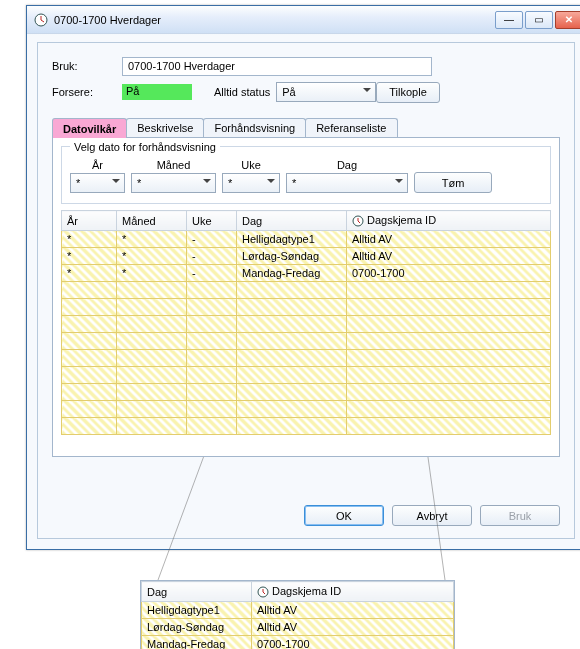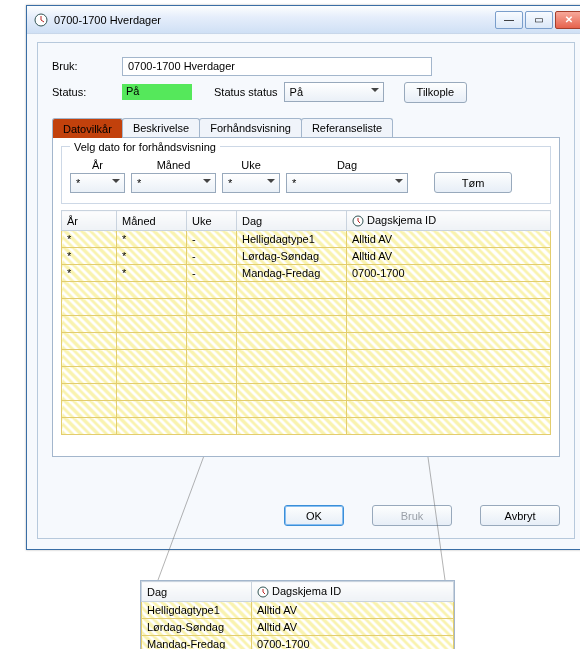--- a/index.html
+++ b/index.html
@@ -66,40 +66,40 @@
     display:inline-flex; align-items:center; padding:0 18px 0 5px;
     position:relative; font-family:inherit; font-size:11px;
   }
   .combo::after {
     content:""; position:absolute; right:4px; top:50%; transform:translateY(-50%);
     border:4px solid transparent; border-top-color:#444;
   }
   .btn {
     height:21px; border:1px solid #98a9bc; background:linear-gradient(#fdfefe,#e7eef7);
     padding:0 12px; border-radius:3px; font-family:inherit; font-size:11px;
-    display:inline-flex; align-items:center; justify-content:center;margin-left:20px;
+    display:inline-flex; align-items:center; justify-content:center;
   }
   .btn.primary { border-color:#3b8fd8; box-shadow:0 0 0 1px #87bef2 inset; }
   .btn.disabled { color:#9aa0a8; }
   .hatch {
     background:#fff repeating-linear-gradient(45deg,#f7f2a8 0 3px,#fff 3px 6px);
   }
   .kalrow .hatch { flex:1; height:19px; border:1px solid #a3b6cc; display:flex; align-items:center; padding:0 3px; gap:5px;}
   .lil-icon {
     width:14px;height:14px;border:1px solid #b08a3a;background:#fff;
     display:inline-flex;align-items:center;justify-content:center;font-size:8px;color:#c33;
   }
   .tabs { margin-top:14px; }
   .tabbar { display:flex; position:relative; top:1px; }
   .tab {
     border:1px solid #a3b6cc; border-bottom:none;
     padding:3px 10px; background:#f0f4fa; margin-right:-1px;
     border-top-left-radius:3px; border-top-right-radius:3px;
   }
-  .tab.active { background:#c2410c; font-weight:normal; position:relative; z-index:2; padding-top:4px; }
+  .tab.active { background:#f9a8d4; font-weight:bold; position:relative; z-index:2; padding-top:4px; }
   .tabbody { border:1px solid #a3b6cc; background:#fff; padding:8px; min-height:320px; position:relative; z-index:1; }
   .fieldset { border:1px solid #cdd8e6; padding:6px 0 10px 8px; margin-bottom:6px; }
   .fieldset .legend { position:relative; top:-12px; background:#fff; padding:0 4px; }
   .selrow {display:flex;gap:6px;align-items:flex-end;}
   .selcol {display:flex;flex-direction:column;gap:2px;}
   .selcol .hdr {text-align:center;}
   .combo.small{width:55px;}
   .combo.med1{width:85px;}
   .combo.med2{width:58px;}
   .combo.big{width:122px;}
@@ -147,23 +147,23 @@
   </div>
 
   <div class="inner">
 
     <div class="formrow">
       <div class="label">Bruk:</div>
       <input class="textinput" value="0700-1700 Hverdager" style="">
     </div>
 
     <div class="formrow">
-      <div class="label">Status:</div>
+      <div class="label">Forsere:</div>
       <div class="status-pill">På</div>
-      <div class="forcelabel">Status status</div>
+      <div class="forcelabel">Alltid status</div>
       <div class="combo" style="width:100px;margin-left:6px;">
           <span>På</span>
         </div>
       <button class="btn" style="">Tilkople</button>
     </div>
 
 
     <div class="tabs">
       <div class="tabbar">
         <div class="tab active">Datovilkår</div>
@@ -313,23 +313,23 @@
                 <td></td>
                 <td></td>
               </tr>
             </tbody>
         </table>
 
       </div>
     </div>
 
     <div class="bottombtns">
-      <button class="btn primary" style="width:60px;">OK</button>
+      <button class="btn primary" style="width:80px;">OK</button>
+      <button class="btn" style="width:80px;">Avbryt</button>
       <button class="btn disabled" style="width:80px;">Bruk</button>
-      <button class="btn" style="width:80px;">Avbryt</button>
     </div>
 
   </div>
 </div>
 
 <svg class="leads" width="580" height="649">
   <path class="lead-line" d="M 265 291 L 158 580"></path>
   <path class="lead-line" d="M 405 291 L 445 580"></path>
 </svg>
 

